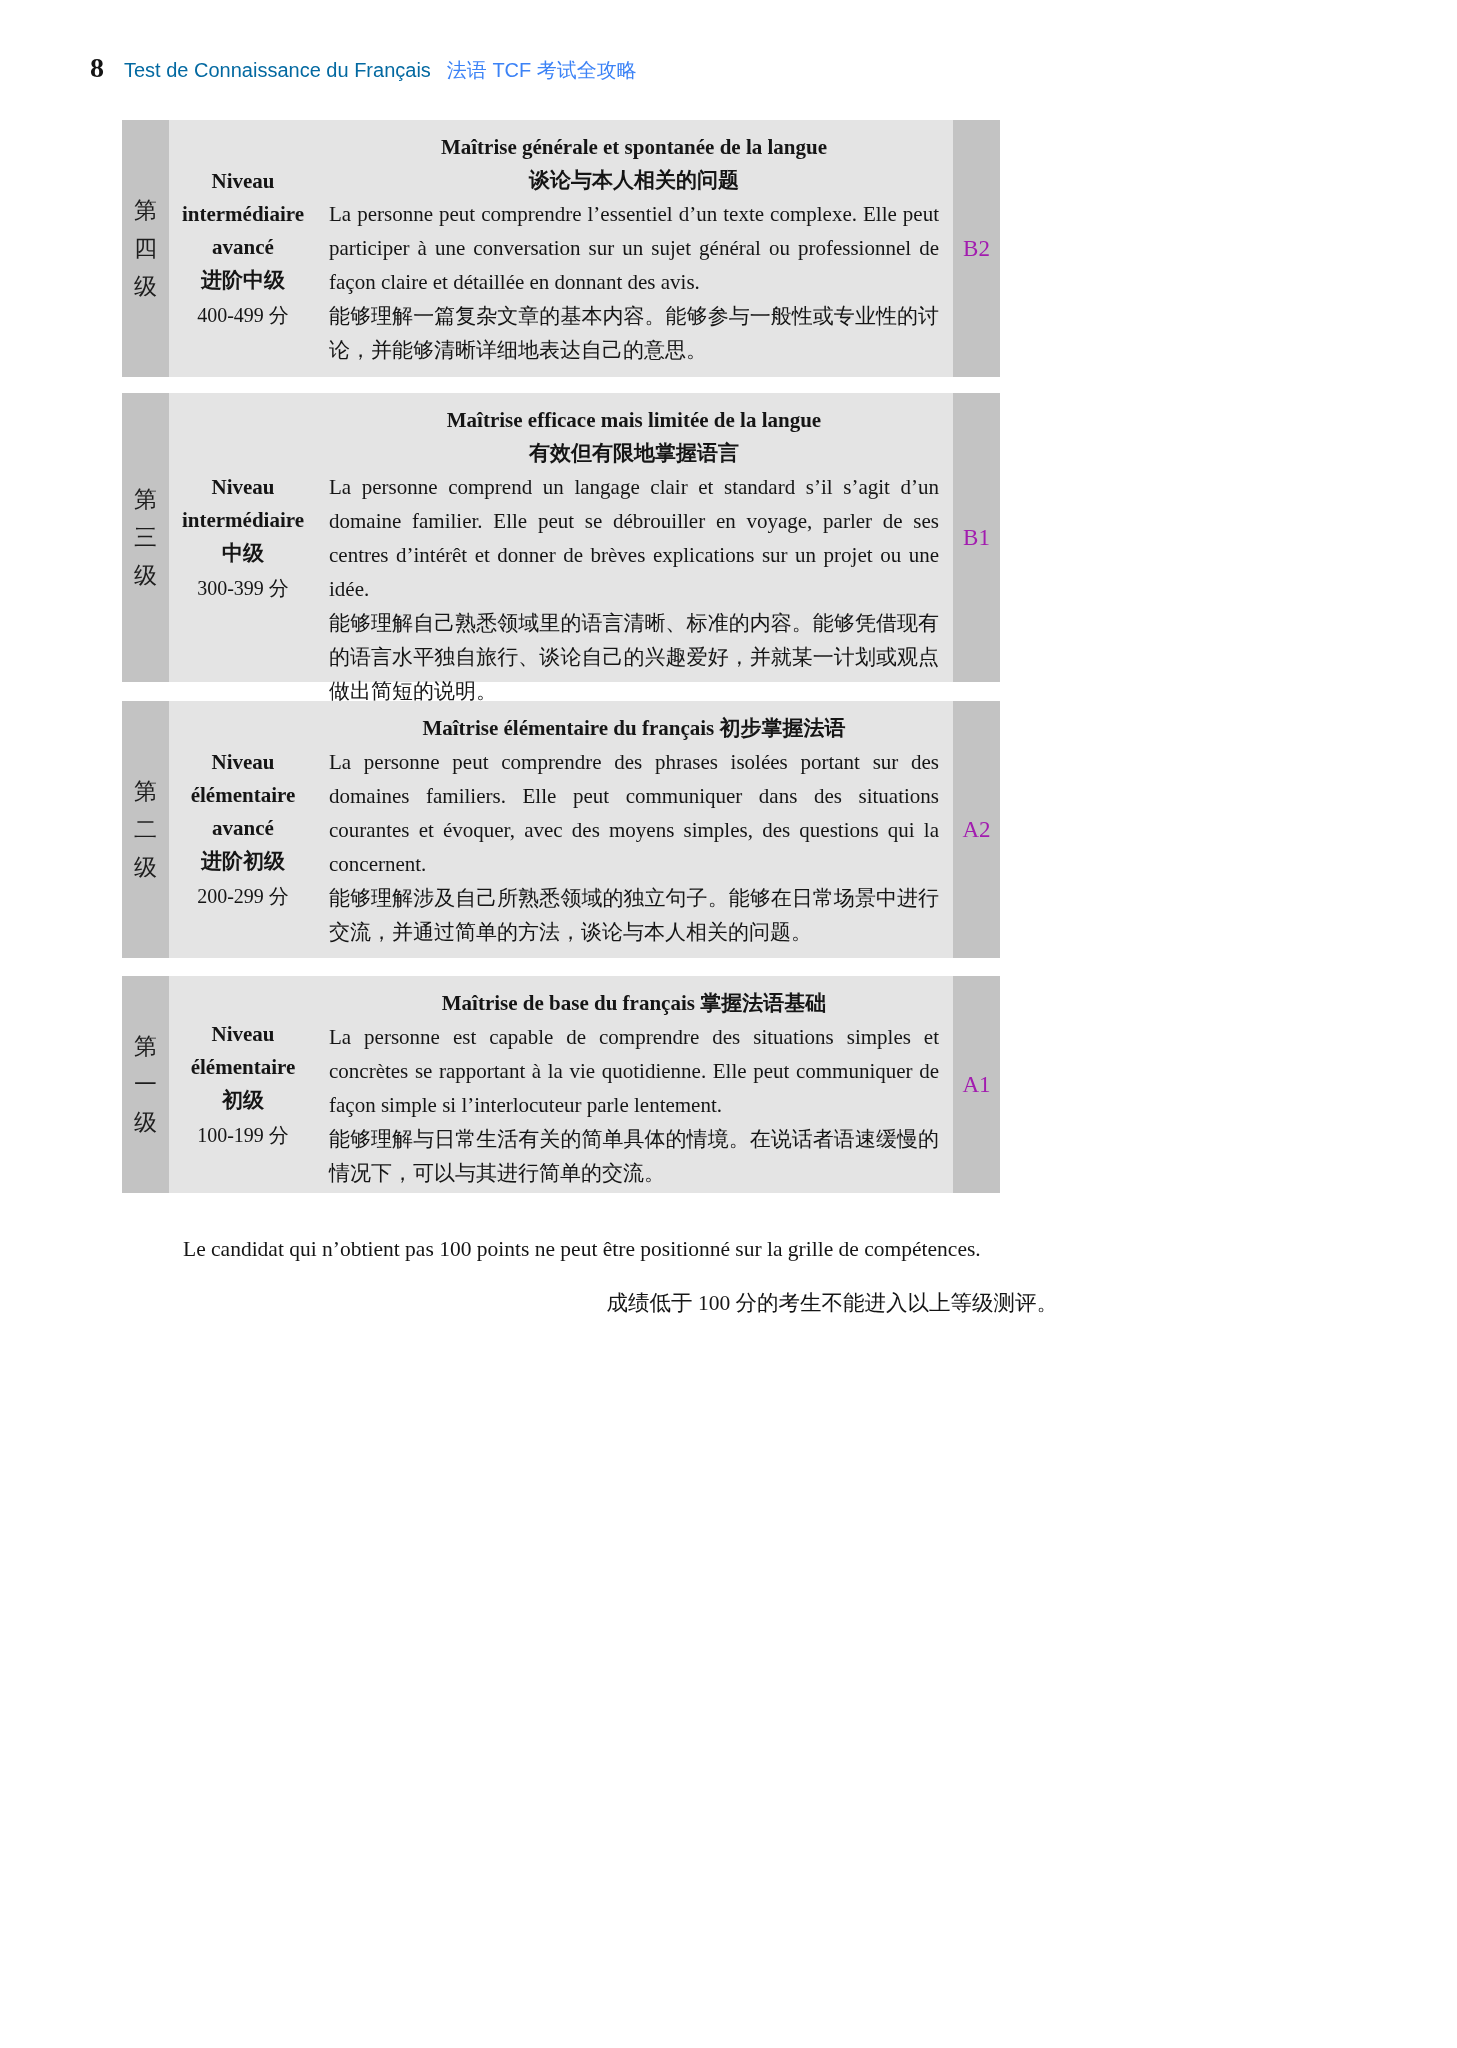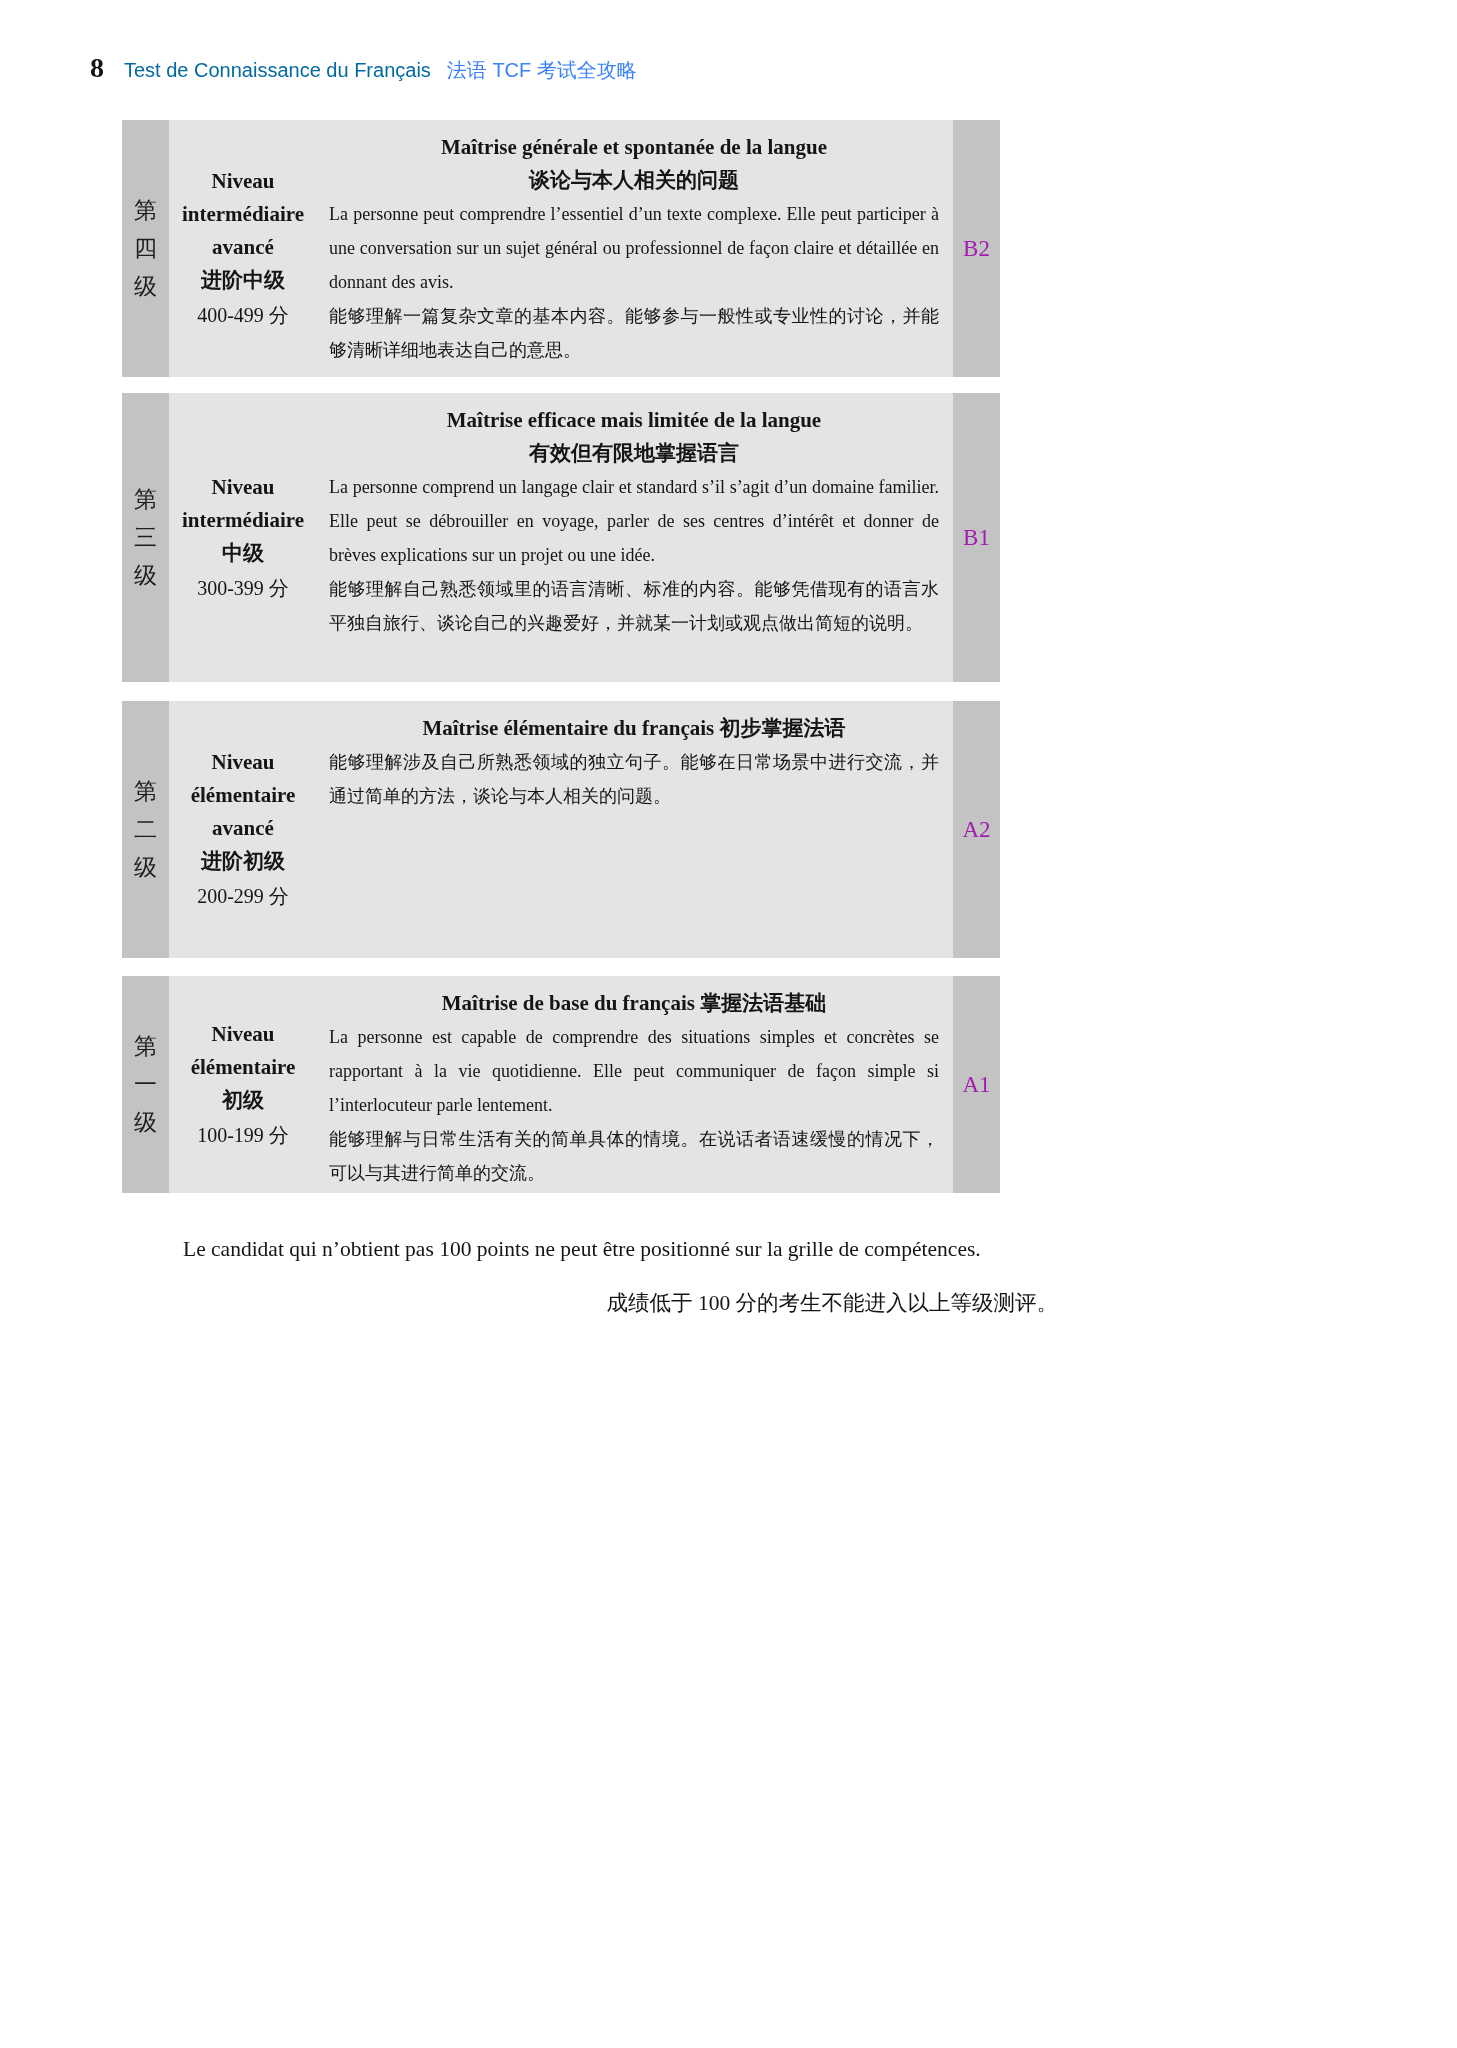--- a/index.html
+++ b/index.html
@@ -94,21 +94,21 @@
     flex: 1;
     padding: 11px 14px 0 12px;
   }
   .title {
     text-align: center;
     font-weight: 700;
     font-size: 21px;
     line-height: 33px;
   }
   .content p {
-    font-size: 18px;
+    font-size: 21px;
     line-height: 34px;
     text-align: justify;
   }
   
   .footer {
     position: absolute;
     left: 138px;
     top: 1232px;
     width: 920px;
     font-size: 21.5px;
@@ -194,20 +194,21 @@
     <div class="mid">
       <div class="niveau">
         <div class="nv">Niveau</div>
         <div class="nv">élémentaire</div>
         <div class="nv">avancé</div>
         <div class="nv">进阶初级</div>
         <div class="score">200-299 分</div>
       </div>
       <div class="content">
         <div class="title">Maîtrise élémentaire du français  初步掌握法语</div>
+        <p>La personne peut comprendre des phrases isolées portant sur des domaines familiers. Elle peut communiquer dans des situations courantes et évoquer, avec des moyens simples, des questions qui la concernent.</p>
         <p>能够理解涉及自己所熟悉领域的独立句子。能够在日常场景中进行交流，并通过简单的方法，谈论与本人相关的问题。</p>
       </div>
     </div>
     <div class="strip">
       <span class="code-label">A2</span>
     </div>
   </div>
 
   <div class="block" style="top:976px;height:217px;">
     <div class="strip rank">

